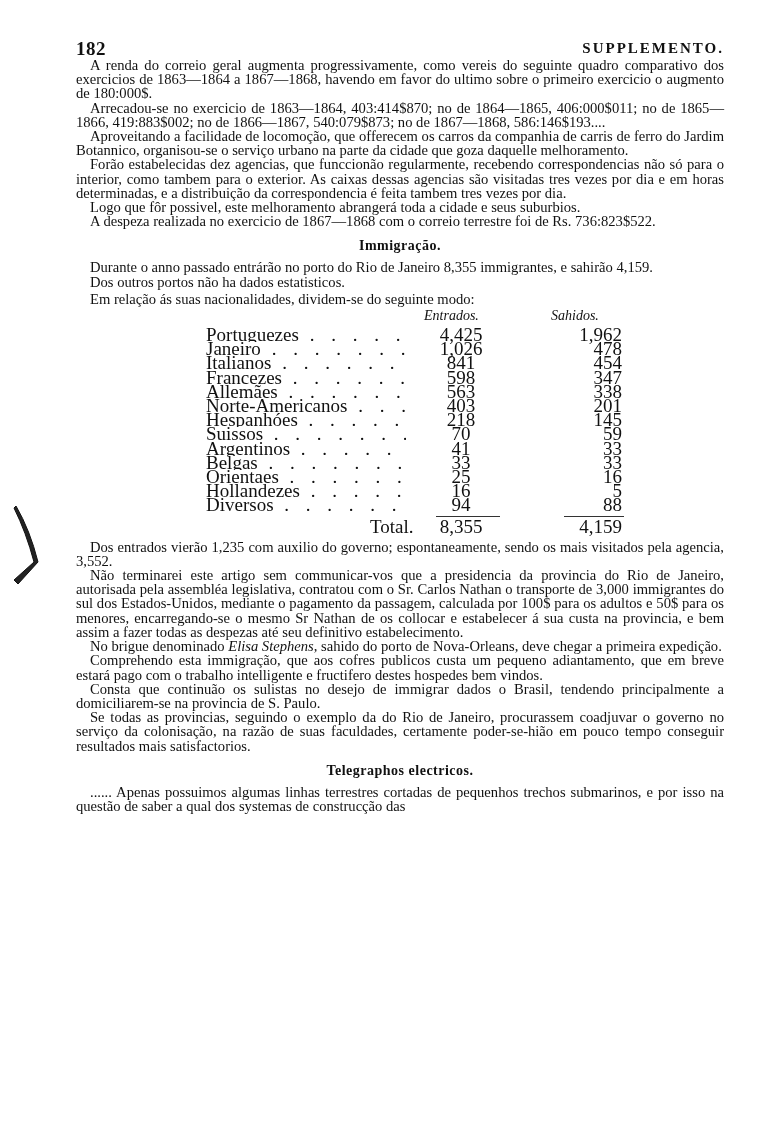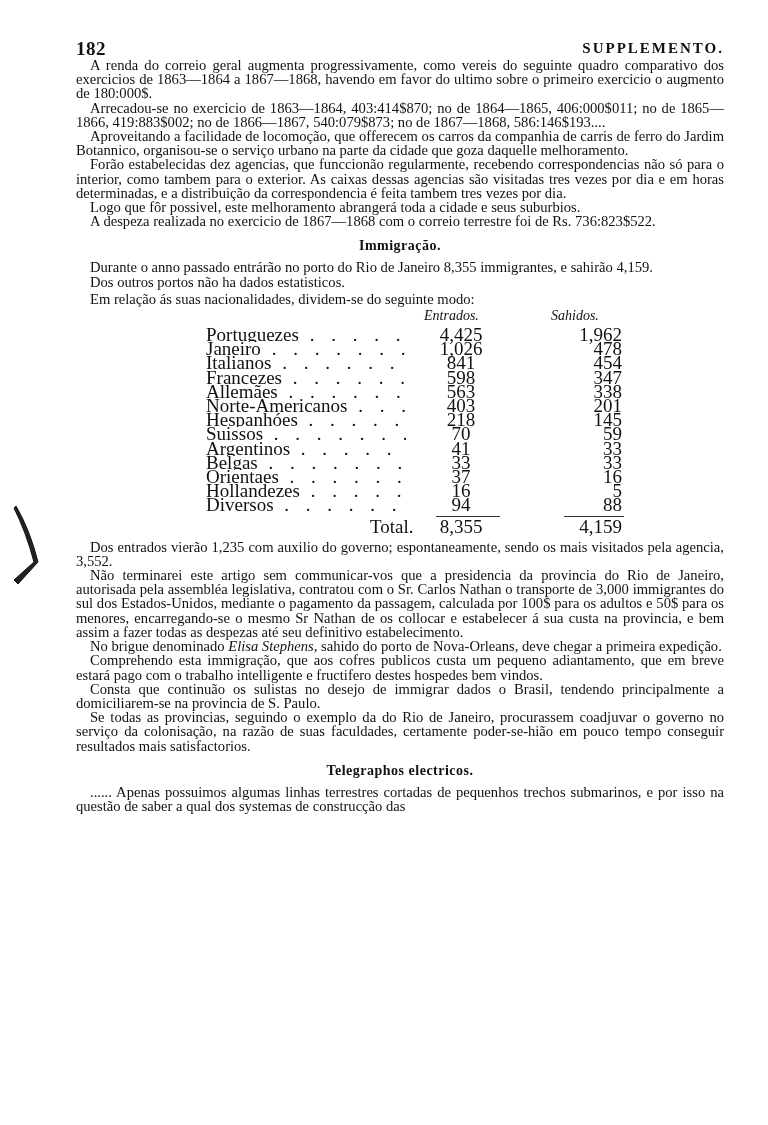--- a/index.html
+++ b/index.html
@@ -111,21 +111,21 @@
             <span class="v1">41</span>
             <span class="v2">33</span>
           </div>
           <div class="row">
             <span class="name">Belgas</span>
             <span class="v1">33</span>
             <span class="v2">33</span>
           </div>
           <div class="row">
             <span class="name">Orientaes</span>
-            <span class="v1">37</span>
+            <span class="v1">25</span>
             <span class="v2">16</span>
           </div>
           <div class="row">
             <span class="name">Hollandezes</span>
             <span class="v1">16</span>
             <span class="v2">5</span>
           </div>
           <div class="row">
             <span class="name">Diversos</span>
             <span class="v1">94</span>

